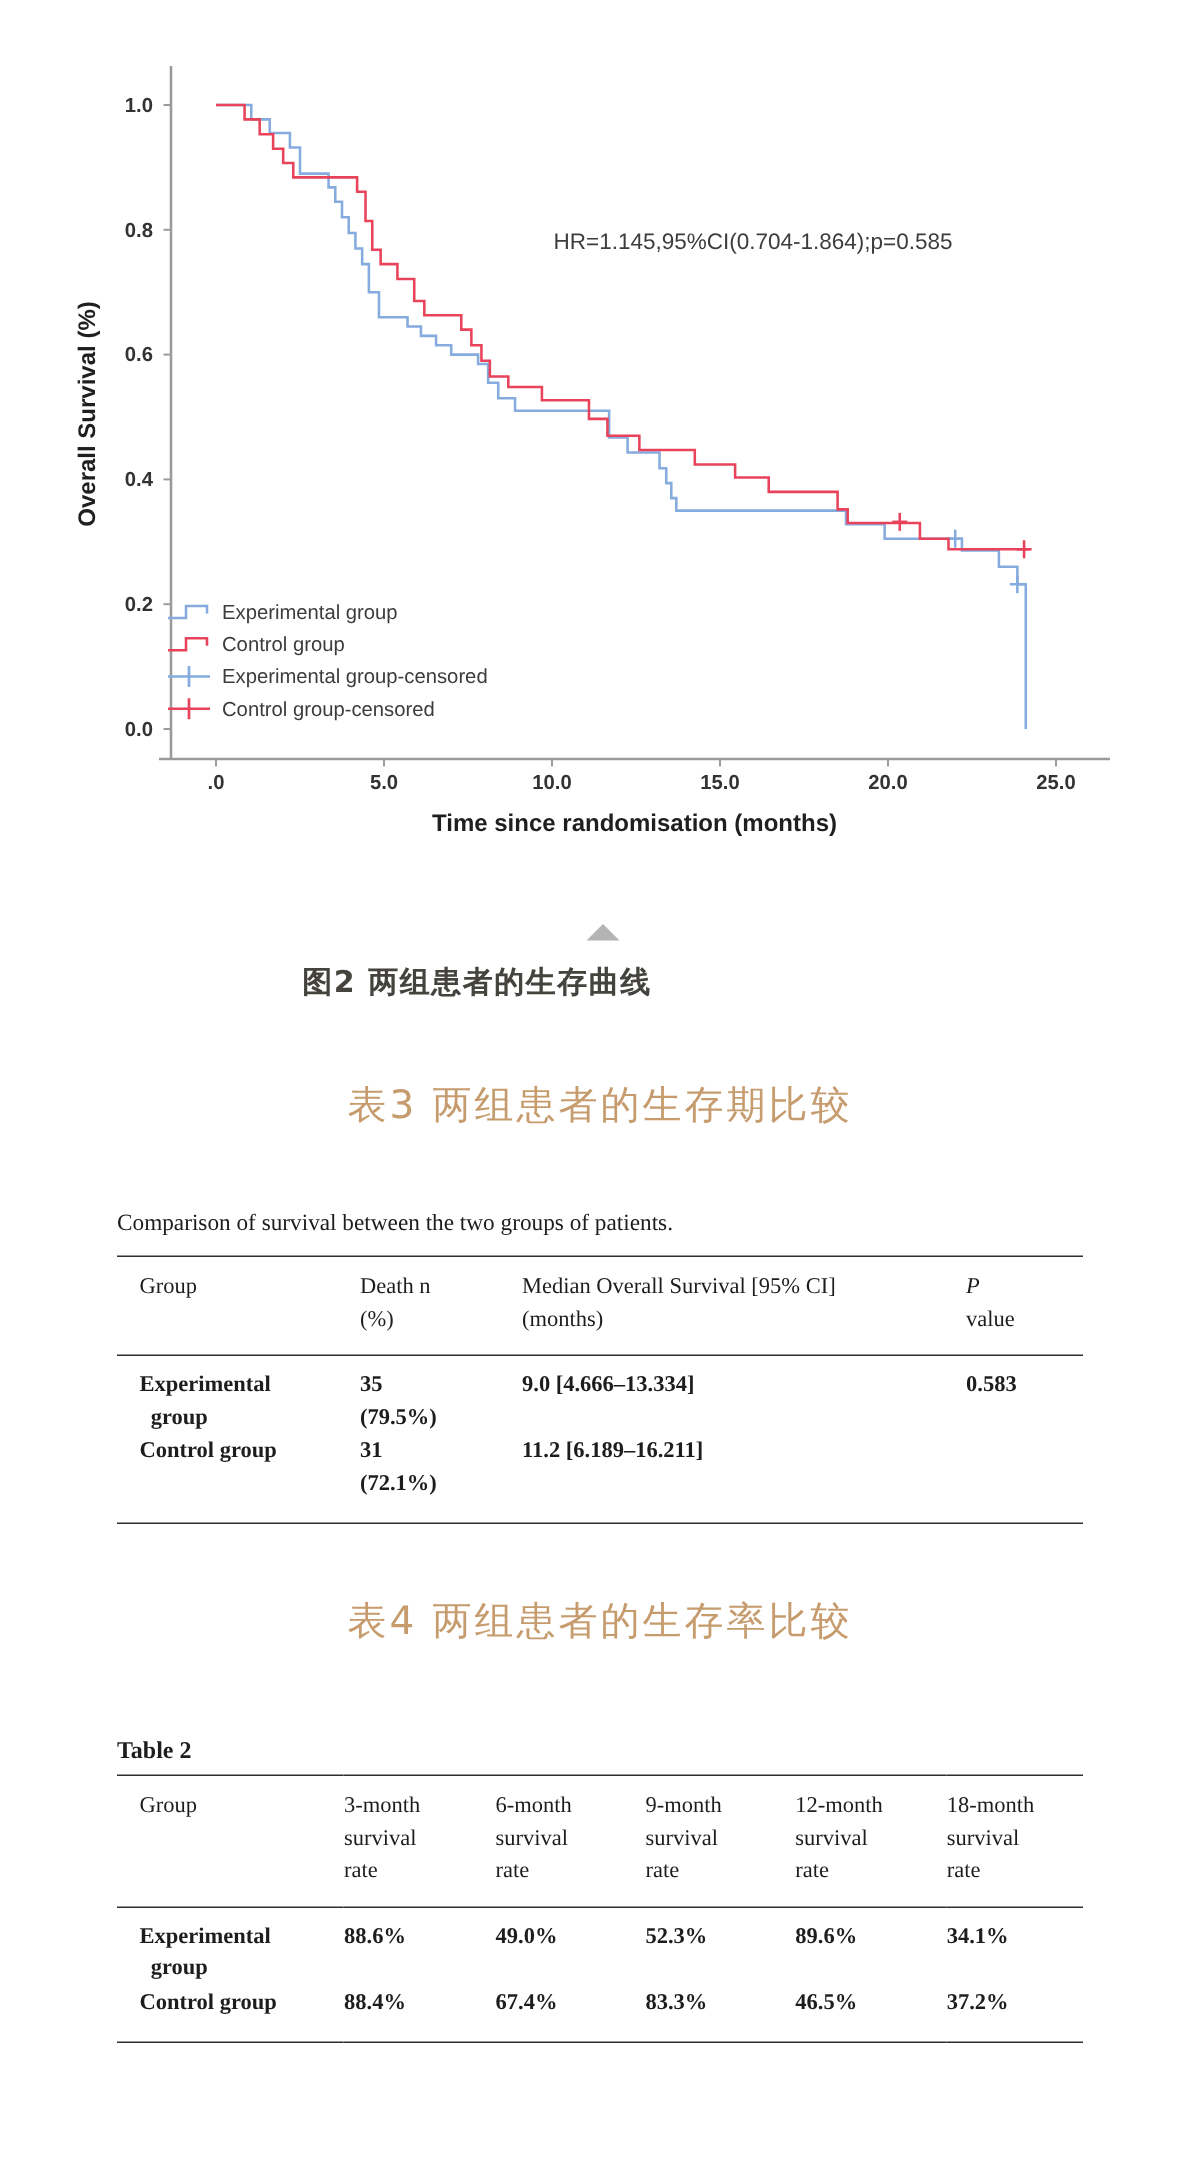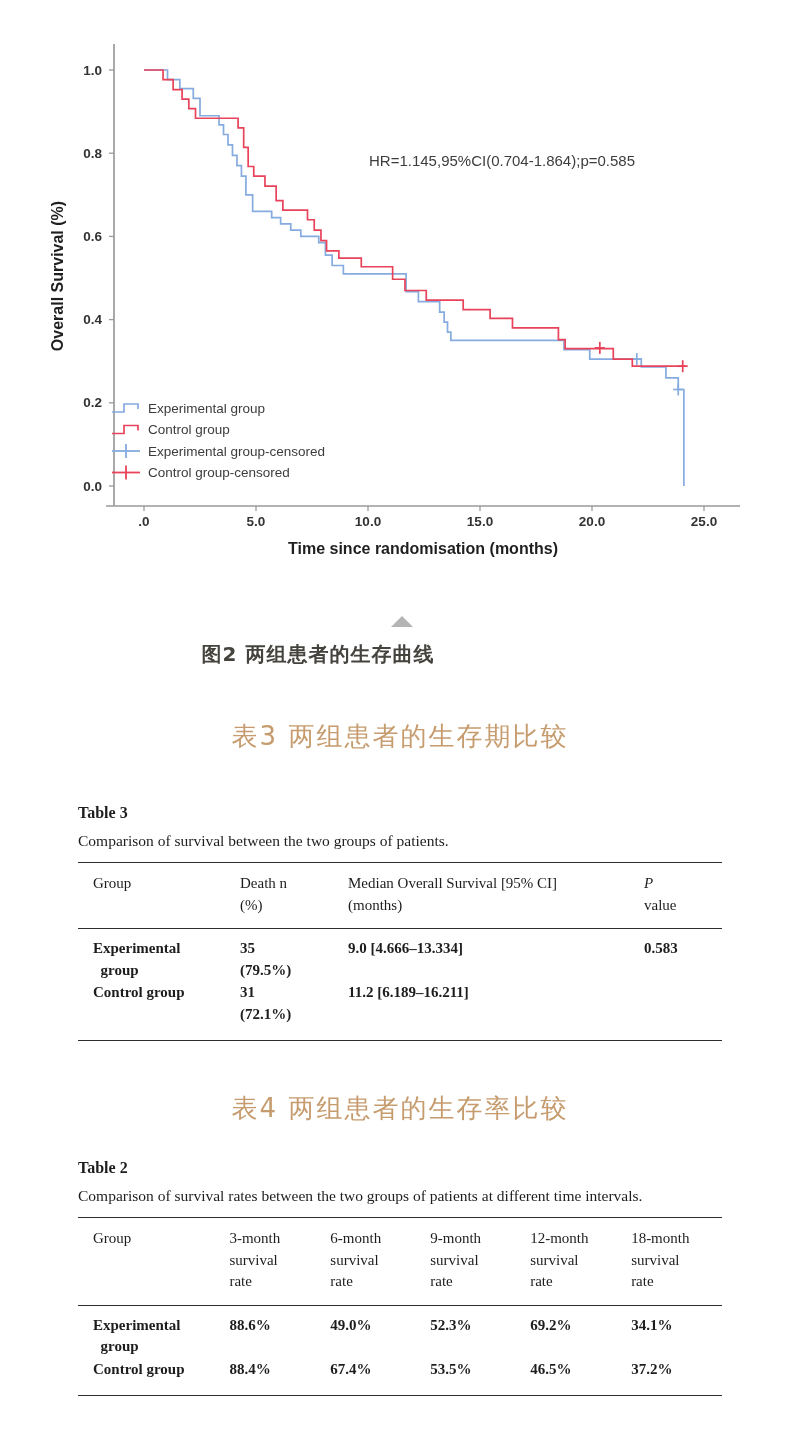--- a/index.html
+++ b/index.html
@@ -103,21 +103,20 @@
       </svg>
   </div>
 
   <div class="triangle-up"></div>
 
   <div class="fig-caption">图2 两组患者的生存曲线</div>
 
   <div class="cjk-heading" id="heading-t3" style="color: rgb(198, 156, 110);">表3 两组患者的生存期比较</div>
 
   <div class="paper-table" id="table3">
-    <p class="pt-title">Table 3</p>
     <p class="pt-caption">Comparison of survival between the two groups of patients.</p>
     <table>
       <colgroup>
           <col style="width: 162px;">
           <col style="width: 108px;">
           <col style="width: 296px;">
           <col style="width: 78px;">
         </colgroup>
       <thead>
           <tr>
@@ -143,25 +142,24 @@
             <td class="lead-pad">Control group</td>
             <td>31
 (72.1%)</td>
             <td>11.2 [6.189–16.211]</td>
             <td></td>
           </tr>
         </tbody>
     </table>
   </div>
 
-  <div class="cjk-heading" id="heading-t4" style="color: rgb(198, 156, 110); margin-top: 28px;">表4 两组患者的生存率比较</div>
+  <div class="cjk-heading" id="heading-t4" style="color: rgb(198, 156, 110);">表4 两组患者的生存率比较</div>
 
   <div class="paper-table" id="table4">
     <p class="pt-title">Table 2</p>
-    <p class="pt-caption">Comparison of survival rates between the two groups of patients at different time intervals.</p>
     <table>
       <colgroup>
           <col style="width: 150px;">
           <col style="width: 100px;">
           <col style="width: 99px;">
           <col style="width: 99px;">
           <col style="width: 100px;">
           <col style="width: 90px;">
         </colgroup>
       <thead>
@@ -184,28 +182,28 @@
 rate</th>
           </tr>
         </thead>
       <tbody>
           <tr>
             <td class="lead-pad">Experimental
 &nbsp;&nbsp;group</td>
             <td>88.6%</td>
             <td>49.0%</td>
             <td>52.3%</td>
-            <td>69.2%</td>
+            <td>89.6%</td>
             <td>34.1%</td>
           </tr>
           <tr>
             <td class="lead-pad">Control group</td>
             <td>88.4%</td>
             <td>67.4%</td>
-            <td>53.5%</td>
+            <td>83.3%</td>
             <td>46.5%</td>
             <td>37.2%</td>
           </tr>
         </tbody>
     </table>
   </div>
 
 </div>
 
 </body></html>

